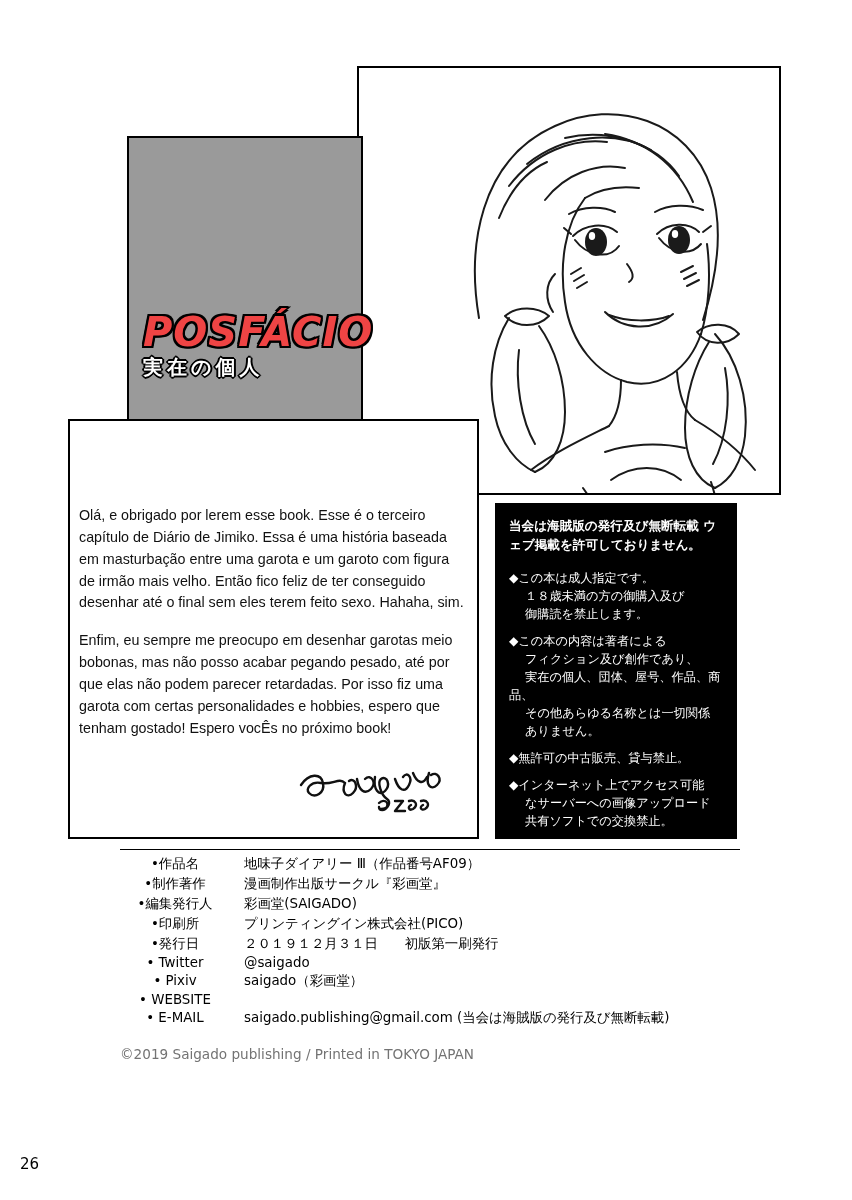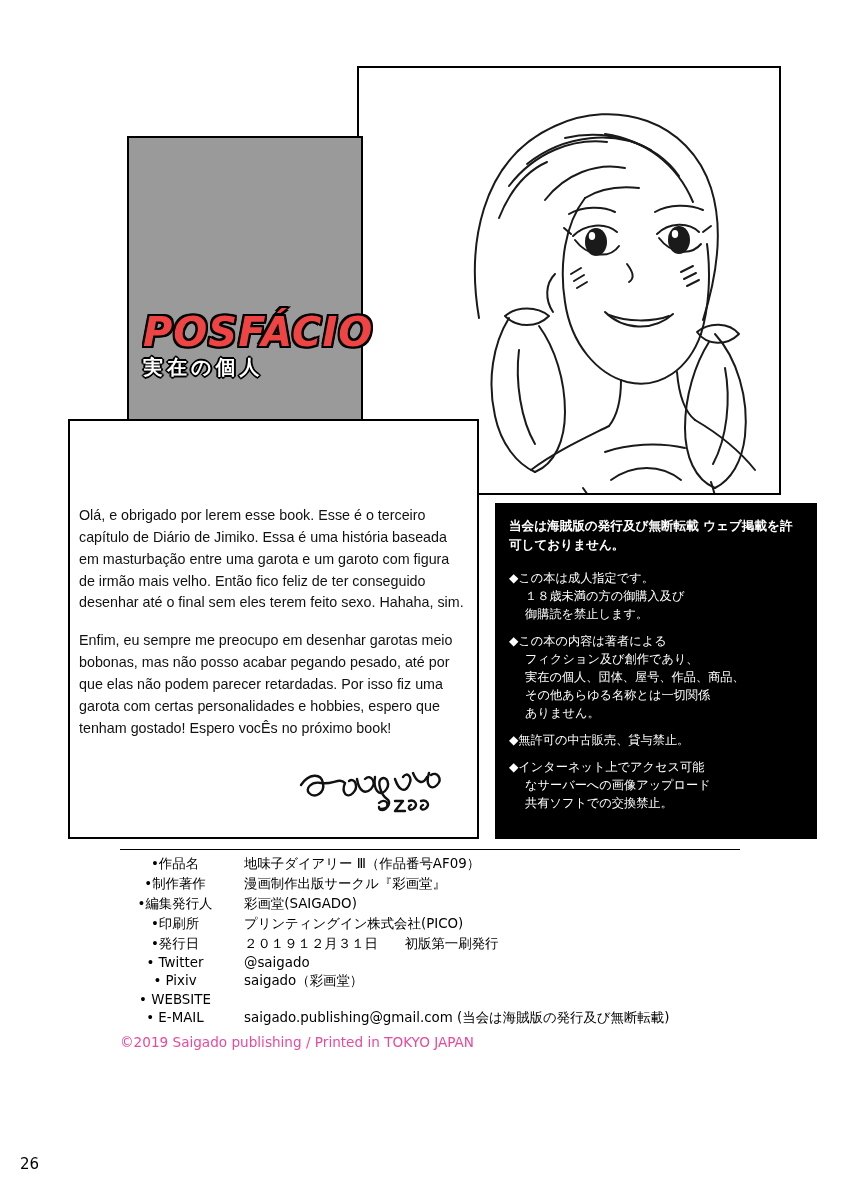--- a/index.html
+++ b/index.html
@@ -117,21 +117,21 @@
     bottom: 18px;
     width: 160px;
     height: 60px;
   }
 
   
   .notice-box {
     position: absolute;
     left: 495px;
     top: 503px;
-    width: 322px;
+    width: 242px;
     height: 336px;
     background: #000000;
     color: #ffffff;
     box-sizing: border-box;
     padding: 14px 12px 10px 14px;
   }
   .notice-head {
     font-family: "DejaVu Sans", sans-serif;
     font-size: 12.6px;
     font-weight: bold;
@@ -175,24 +175,24 @@
     text-align: center;
     padding-right: 14px;
     box-sizing: border-box;
     white-space: nowrap;
   }
   .col-value {
     flex: 1 1 auto;
     white-space: nowrap;
   }
   .copyright-line {
-    margin-top: 7px;
+    margin-top: 19px;
     font-family: "DejaVu Sans", sans-serif;
     font-size: 13.6px;
-    color: #ec4899;
+    color: #737373;
     padding-left: 0px;
   }
 
   
   .page-number {
     position: absolute;
     left: 20px;
     top: 1155px;
     font-family: "DejaVu Sans", sans-serif;
     font-size: 15px;

